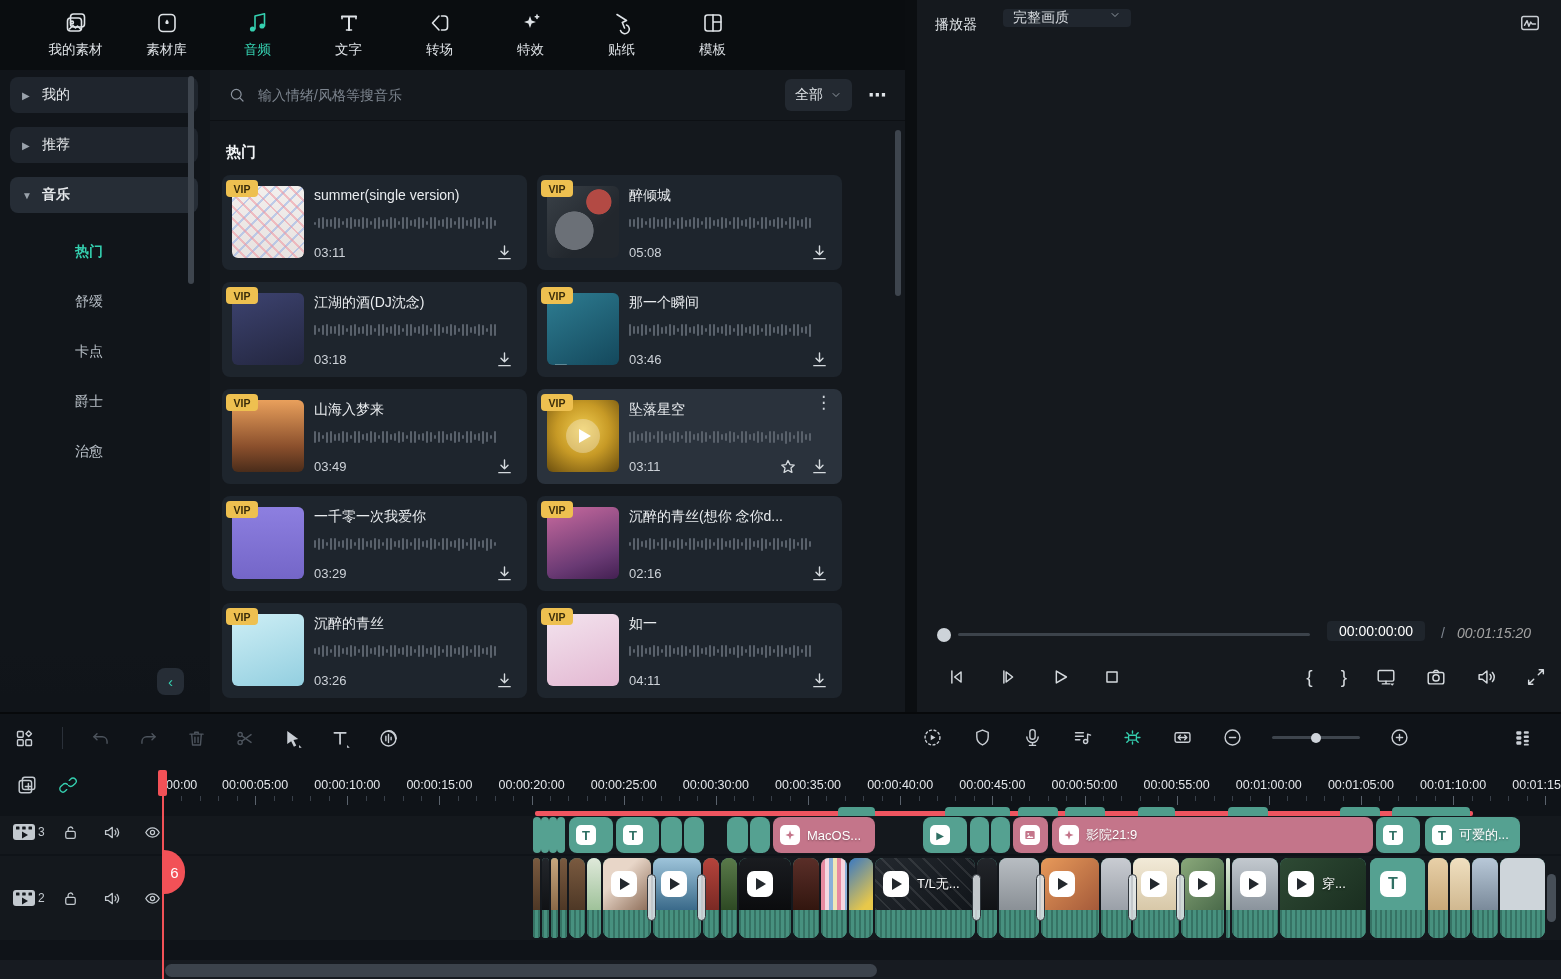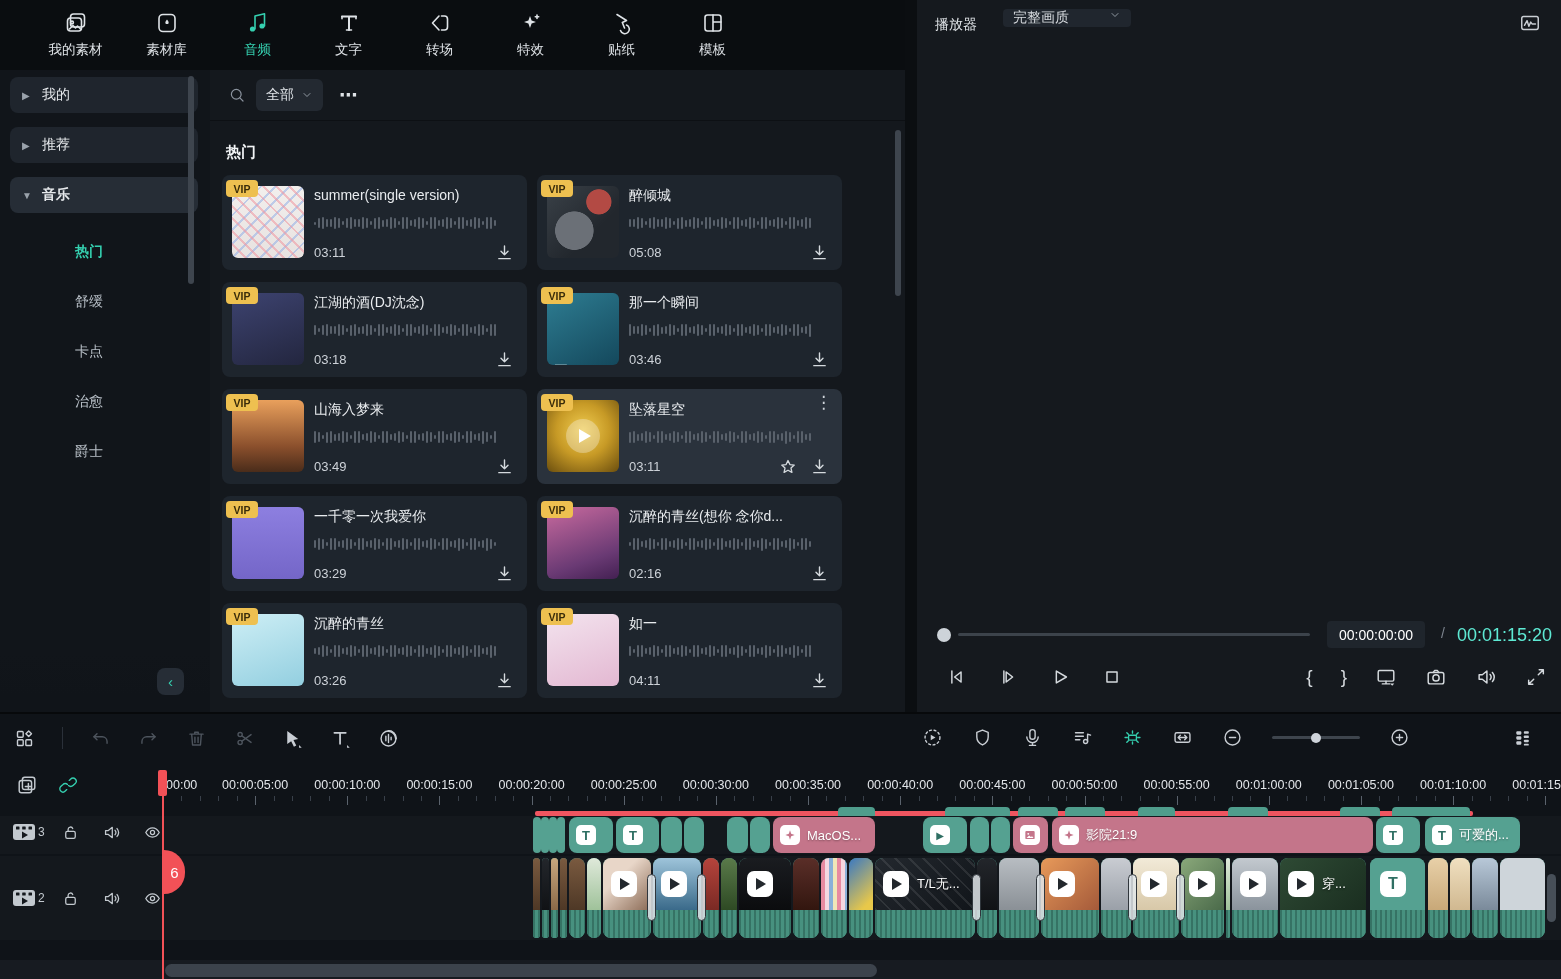--- a/index.html
+++ b/index.html
@@ -65,23 +65,23 @@
   .vdivider{position:absolute;left:905px;top:0;width:12px;height:712px;background:#0b0e11;}
   .player{position:absolute;left:917px;top:0;width:644px;height:712px;background:#15191e;}
   .plabel{position:absolute;left:18px;top:16px;font-size:14px;color:#dfe3e7;}
   .quality{position:absolute;left:86px;top:9px;height:18px;min-width:128px;display:flex;justify-content:space-between;background:#20262e;border:none;border-radius:4px;color:#d6dade;font-size:14px;padding:0 10px;cursor:pointer;box-sizing:border-box;font-family:inherit;}
   .quality .ic{width:12px;height:12px;color:#aab2bb;}
   .scopebtn{position:absolute;right:18px;top:12px;width:26px;height:22px;color:#c9ced4;background:none;border:none;cursor:pointer;padding:0;}
   .video{position:absolute;left:0;top:148px;width:644px;height:364px;background:#000;}
   .watermark{position:absolute;left:205px;top:112px;font-size:30px;font-weight:bold;letter-spacing:4px;color:#37393d;}
   .scrubhandle{position:absolute;left:20px;top:628px;width:14px;height:14px;border-radius:50%;background:#cdd3d9;cursor:pointer;}
   .scrubline{position:absolute;left:41px;top:633px;width:352px;height:3px;border-radius:2px;background:#3c434b;cursor:pointer;}
-  .tcbox{position:absolute;left:410px;top:621px;width:98px;height:27px;background:#1f252c;border-radius:4px;display:flex;align-items:center;justify-content:center;font-size:14px;color:#fff;}
+  .tcbox{position:absolute;left:410px;top:621px;width:98px;height:20px;background:#1f252c;border-radius:4px;display:flex;align-items:center;justify-content:center;font-size:14px;color:#fff;}
   .tcsep{position:absolute;left:524px;top:625px;color:#7d858f;font-size:14px;}
-  .tctotal{position:absolute;left:540px;top:625px;color:#5eead4;font-size:18px;}
+  .tctotal{position:absolute;left:540px;top:625px;color:#a3a3a3;font-size:14px;font-style:italic;}
   .pctrl-left{position:absolute;left:28px;top:666px;display:flex;gap:30px;align-items:center;}
   .pctrl-right{position:absolute;right:14px;top:666px;display:flex;gap:28px;align-items:center;}
   .pbtn{width:22px;height:22px;color:#d5dade;cursor:pointer;}
   .brace{color:#d5dade;font-size:19px;cursor:pointer;line-height:22px;}
   
   .timeline{position:absolute;left:0;top:712px;width:1561px;height:267px;background:#0f1318;border-top:2px solid #07090b;box-sizing:border-box;}
   .tl-toolbar-left{position:absolute;left:14px;top:13px;display:flex;align-items:center;gap:27px;}
   .tl-toolbar-right{position:absolute;left:922px;top:13px;display:flex;align-items:center;gap:29px;}
   .tbtn{width:21px;height:21px;color:#c9ced4;cursor:pointer;}
   .tbtn.dim{color:#4d545d;}
@@ -239,39 +239,40 @@
           <div>推荐</div>
         </div>
         <div class="sbgroup active">
           <div class="sbcaret">▼</div>
           <div>音乐</div>
         </div>
         <div class="sbitems">
           <div class="sbitem active">热门</div>
           <div class="sbitem">舒缓</div>
           <div class="sbitem">卡点</div>
+          <div class="sbitem">爵士</div>
           <div class="sbitem">治愈</div>
-          <div class="sbitem">爵士</div>
         </div>
       </div>
     <div class="sb-fade"></div>
     <button class="sb-collapse">
       <span>‹</span>
     </button>
     <div class="sb-scroll"></div>
   </aside>
 
   <section class="musicpanel">
     <div class="searchrow">
       <span class="ic s-ic" id="searchicon">
           <svg viewBox="0 0 24 24">
             <circle cx="11" cy="11" r="6.5"></circle>
             <path d="M15.8 15.8L20 20"></path>
           </svg>
         </span>
+      <input class="searchinput" placeholder="输入情绪/风格等搜音乐" style="">
       <button class="filterbtn">
         <span>全部</span>
         <span class="ic" id="filtercaret">
             <svg viewBox="0 0 24 24">
               <path d="M6 9l6 6 6-6"></path>
             </svg>
           </span>
       </button>
       <span class="moredots">⋯</span>
     </div>

